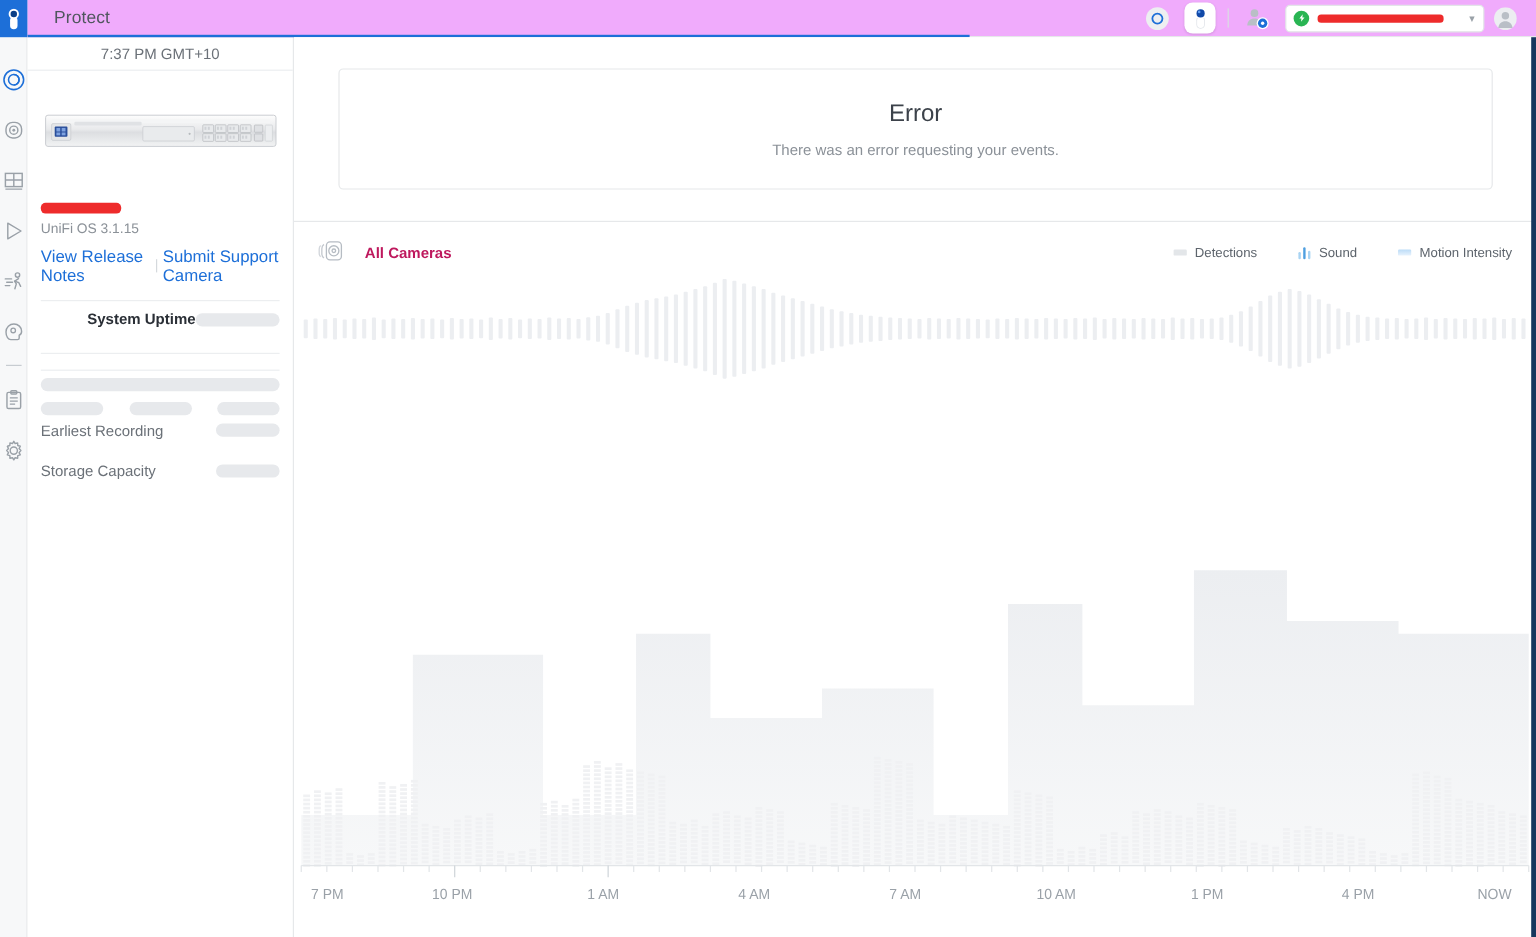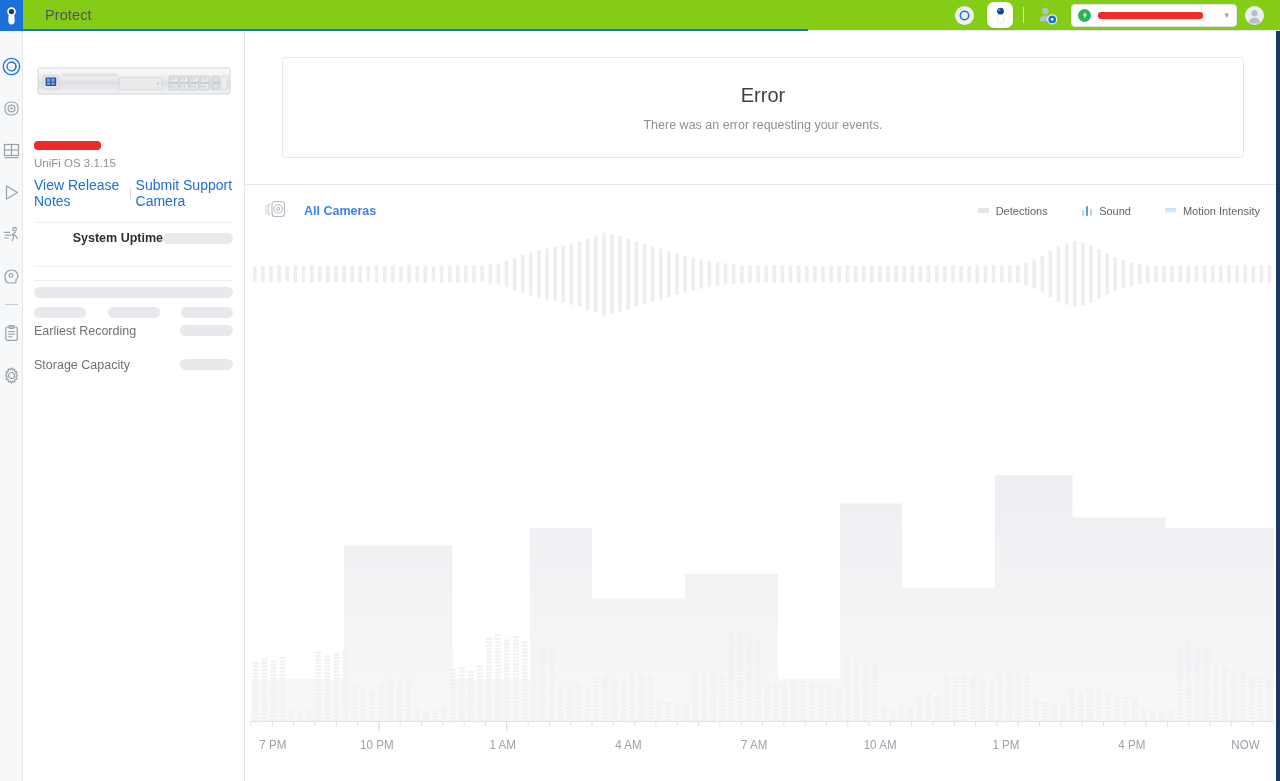--- a/index.html
+++ b/index.html
@@ -26,21 +26,21 @@
   .rail-ico {
     width: 23px; height: 42px; display: flex; align-items: center; justify-content: center;
     cursor: pointer;
   }
   .rail-div { width: 13px; height: 1px; background: #c7ccd1; margin: 7px 0; }
 
   
   .right { flex: 1 1 auto; display: flex; flex-direction: column; height: 781px; min-width: 0; }
 
   .header {
-    height: 31px; flex: 0 0 31px; background: #84cc16;
+    height: 31px; flex: 0 0 31px; background: #f0abfc;
     display: flex; align-items: center; position: relative;
     border-bottom: 1px solid #e6e8ea;
   }
   .header-title {
     font-size: 14.5px; color: #50565e; padding-left: 22px; letter-spacing: .1px;
   }
   .header-underline {
     position: absolute; left: 0; bottom: -1px; width: 785px; height: 2px; background: #1d6fd8;
   }
   .header-right {
@@ -108,21 +108,21 @@
     border: 1px solid #e6e8ea; border-radius: 4px; height: 101px;
     display: flex; flex-direction: column; align-items: center; justify-content: center; gap: 11px;
   }
   .error-title { font-size: 20px; color: #3c424a; }
   .error-msg { font-size: 12.5px; color: #8b9198; }
   .sep { height: 1px; background: #e6e8ea; margin-top: 26px; }
 
   .chart-head {
     display: flex; align-items: center; padding: 11px 20px 0 18px; height: 40px;
   }
-  .cam-label { font-size: 12.5px; font-weight: bold; color: #3b82f6; margin-left: 14px; }
+  .cam-label { font-size: 12.5px; font-weight: bold; color: #be185d; margin-left: 14px; }
   .legend { margin-left: auto; display: flex; align-items: center; gap: 34px; }
   .legend-item { display: flex; align-items: center; gap: 7px; cursor: pointer; }
   .legend-txt { font-size: 11px; color: #5d646c; }
   .sw { width: 11px; height: 5px; border-radius: 1px; }
   .sw-det { background: #e3e6e9; }
   .sw-mot { background: linear-gradient(#bcdcf7, #e8f3fd); }
   .sw-snd { display: flex; align-items: flex-end; gap: 1.5px; height: 11px; }
   .sw-snd i { display: block; width: 2.5px; border-radius: 1px; }
 
   .plot { position: relative; flex: 1 1 auto; min-height: 0; }
@@ -254,20 +254,21 @@
             <circle cx="9.5" cy="7.2" r="3.1" fill="#b9bfc6"></circle>
             <path d="M3.6 17.4 C4 13.6 6.4 11.8 9.5 11.8 C12.6 11.8 15 13.6 15.4 17.4 Z" fill="#b9bfc6"></path>
           </svg>
         </div>
       </div>
     </div>
 
     <div class="body">
 
       <div class="console">
+        <div class="clock">7:37 PM GMT+10</div>
 
         <div class="device-img">
           <svg width="196" height="42" viewBox="0 0 196 42">
             <defs>
               <linearGradient id="g-dev" x1="0" y1="0" x2="0" y2="1">
                 <stop offset="0" stop-color="#fdfdfd"></stop>
                   <stop offset=".45" stop-color="#e9eaec"></stop>
                 <stop offset=".55" stop-color="#dcdee1"></stop>
                   <stop offset="1" stop-color="#f2f3f4"></stop>
               </linearGradient>

